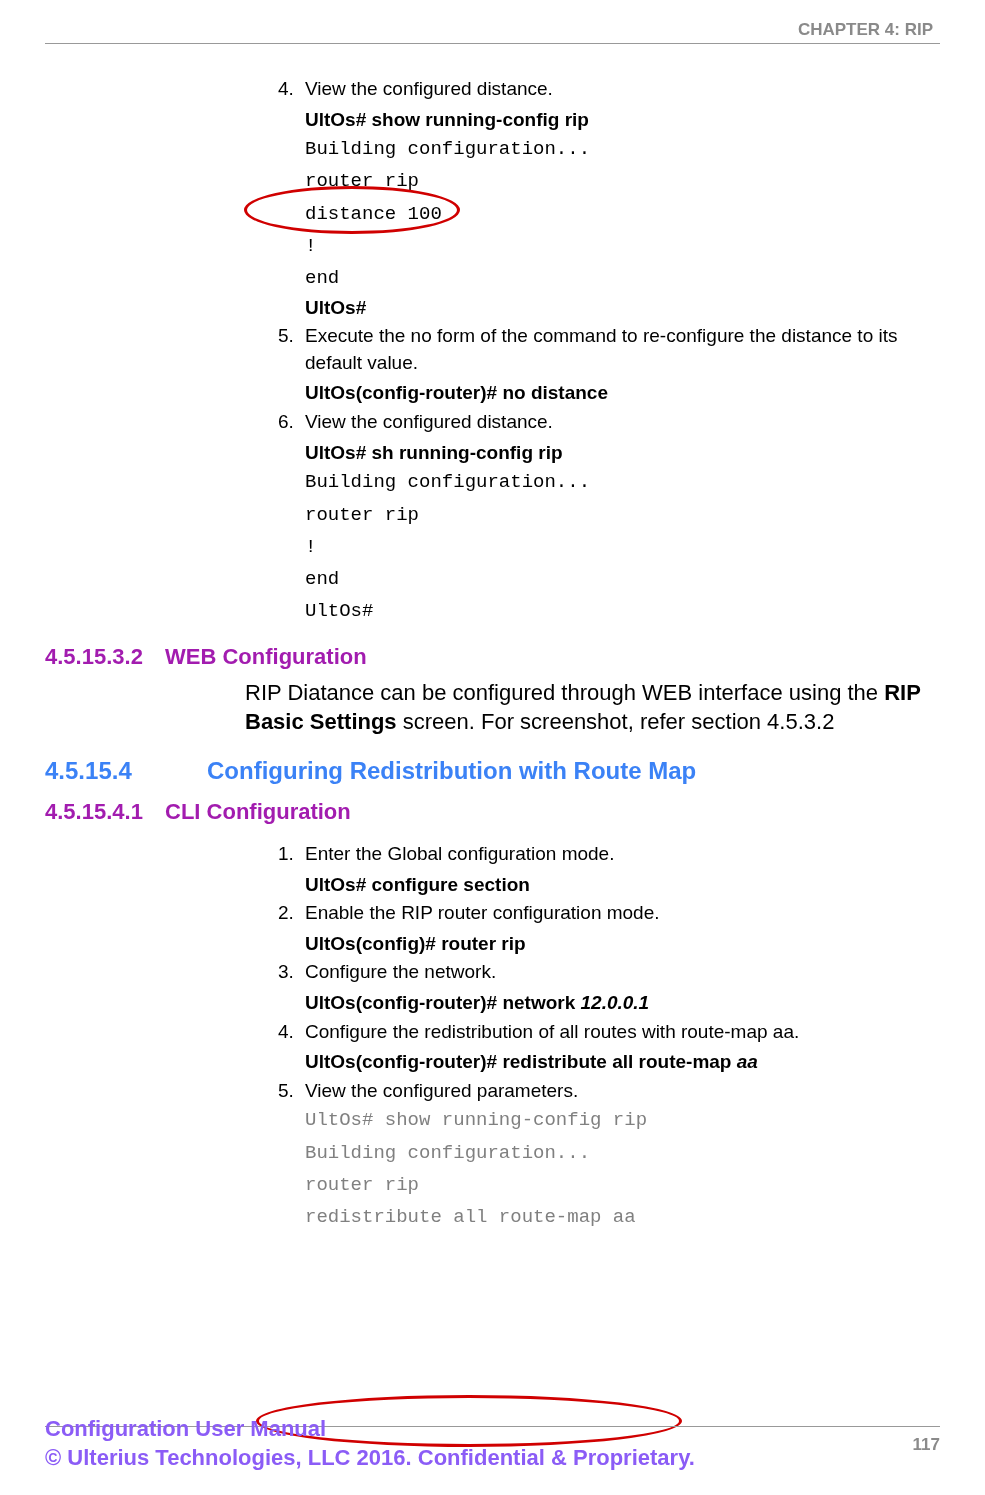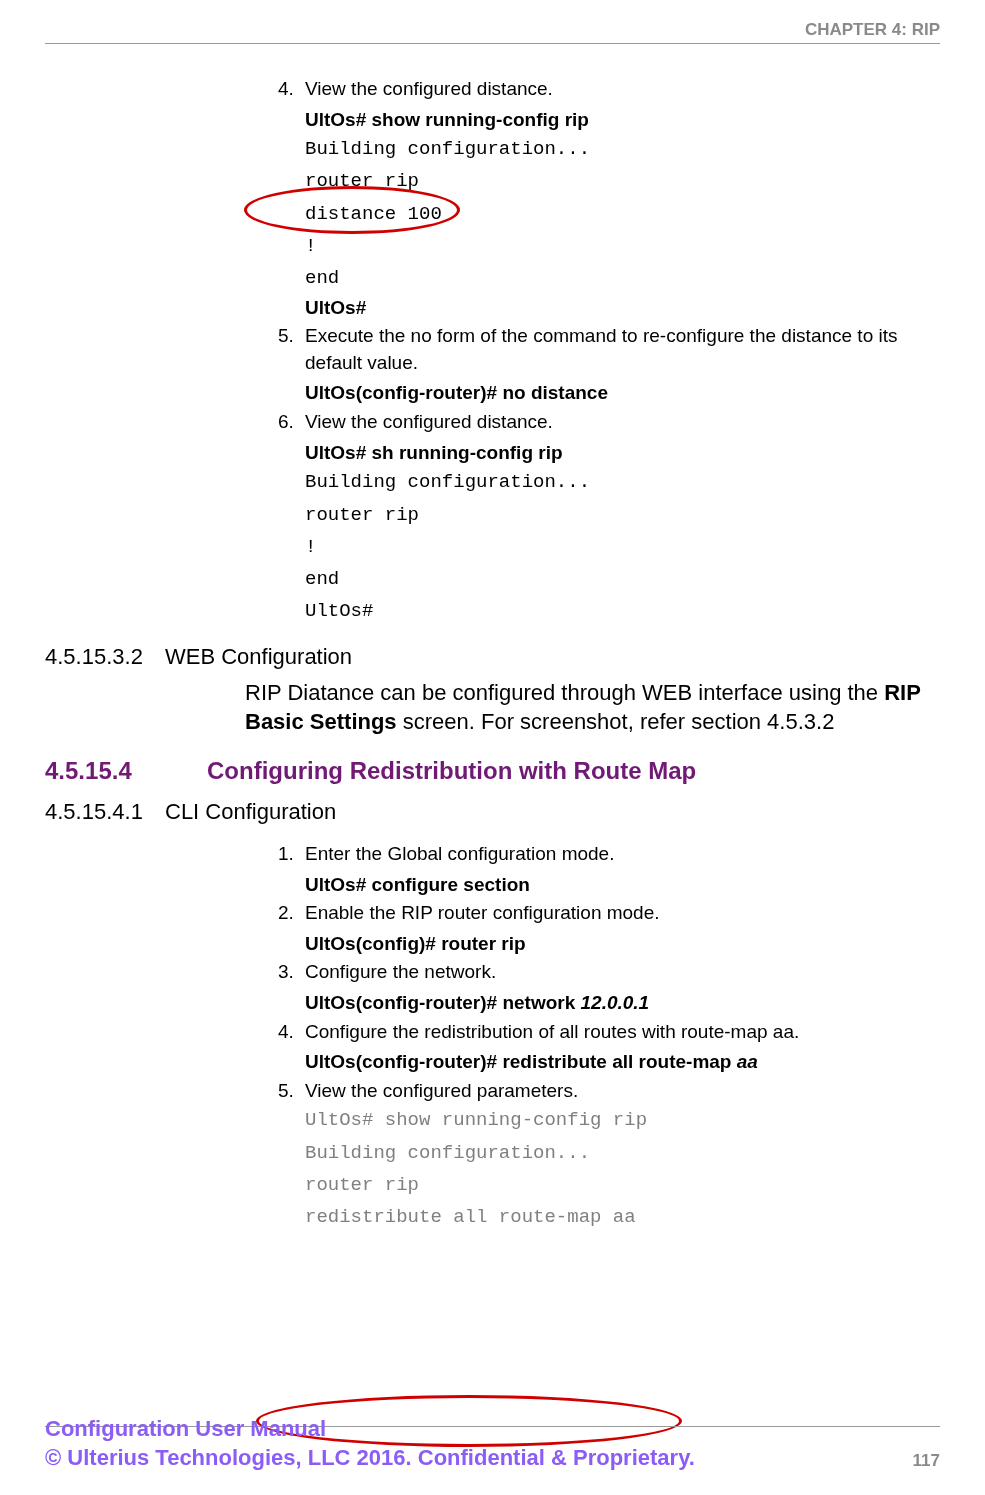--- a/index.html
+++ b/index.html
@@ -15,21 +15,21 @@
   }
   .page {
     position: relative;
     width: 985px;
     height: 1495px;
     box-sizing: border-box;
   }
   .header-r {
     position: absolute;
     top: 20px;
-    right: 45px;
+    right: 52px;
     font-size: 17px;
     font-weight: bold;
     color: #8a8a8a;
   }
   .top-hr {
     position: absolute;
     top: 43px;
     left: 45px;
     right: 45px;
     border-top: 1px solid #999;
@@ -64,28 +64,28 @@
     display: block;
   }
   .mono-gray {
     font-family: "Courier New", Courier, monospace;
     color: #808080;
     line-height: 1.7;
     display: block;
   }
   .step-spacer { height: 4px; }
   .h-gray {
-    color: #000000;
-    font-weight: normal;
+    color: #a21caf;
+    font-weight: bold;
     font-size: 22px;
     margin-top: 14px;
     margin-bottom: 8px;
   }
   .h-black {
-    color: #701a75;
+    color: #3b82f6;
     font-weight: bold;
     font-size: 24px;
     margin-top: 20px;
     margin-bottom: 12px;
   }
   .h-row {
     display: flex;
   }
   .h-num {
     width: 120px;
@@ -112,21 +112,21 @@
     position: absolute;
     bottom: 22px;
     left: 45px;
     font-size: 22px;
     font-weight: bold;
     color: #8b5cf6;
     line-height: 1.35;
   }
   .footer-r {
     position: absolute;
-    bottom: 24px;
+    bottom: 40px;
     right: 45px;
     font-size: 17px;
     font-weight: bold;
     color: #8a8a8a;
   }
   .red-ellipse-1 {
     position: absolute;
     border: 3px solid #d00000;
     border-radius: 50%;
     width: 210px;

